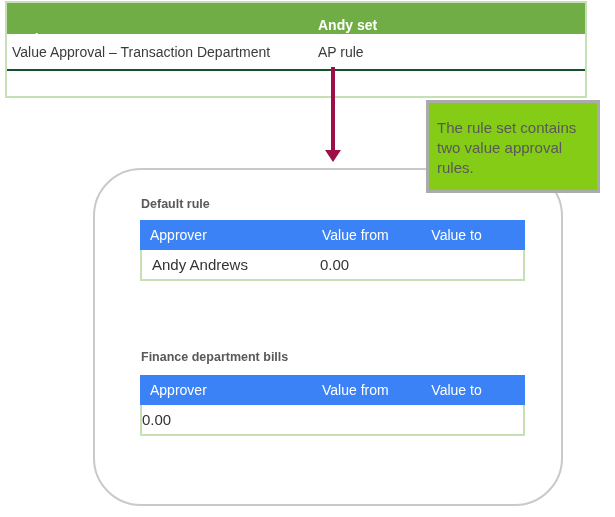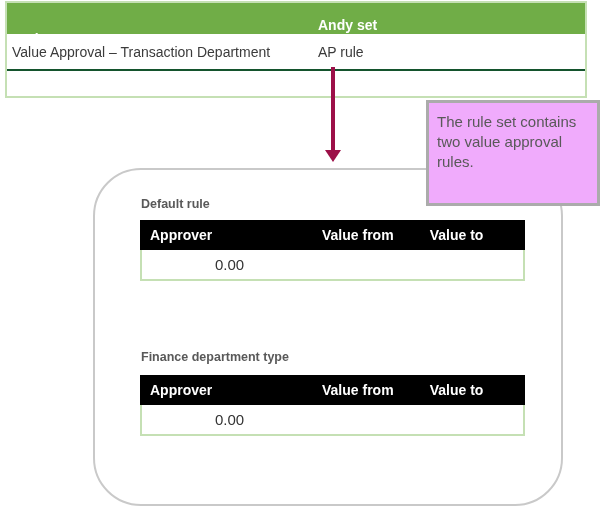--- a/index.html
+++ b/index.html
@@ -41,49 +41,49 @@
   }
 
   
   .rounded-box{
     position:absolute;left:93px;top:168px;width:470px;height:338px;
     border:2px solid #C9C9C9;border-radius:48px;background:#fff;z-index:1;
   }
 
   
   .callout{
-    position:absolute;left:426px;top:100px;width:174px;height:106px;
-    background:#f0abfc;border:3px solid #ABABAB;z-index:5;
-    padding:9px 4px 0 8px;font-size:15px;line-height:20px;color:#595959;
+    position:absolute;left:426px;top:100px;width:174px;height:93px;
+    background:#84cc16;border:3px solid #ABABAB;z-index:5;
+    padding:15px 4px 0 8px;font-size:15px;line-height:20px;color:#595959;
   }
 
   
   .rs-title{
     position:absolute;left:141px;font-size:12.5px;font-weight:bold;color:#595959;z-index:2;
   }
   .rs-title.t1{top:197px;}
   .rs-title.t2{top:350px;}
 
   .inner-table{position:absolute;left:140px;width:385px;z-index:2;}
   .inner-table.tbl1{top:220px;}
   .inner-table.tbl2{top:375px;}
   .it-header{
-    height:30px;background:#000000;display:grid;grid-template-columns:180px 90px 1fr;
-    align-items:center;color:#fff;font-weight:bold;font-size:14px;
+    height:30px;background:#3b82f6;display:grid;grid-template-columns:180px 90px 1fr;
+    align-items:center;color:#fff;font-weight:normal;font-size:14px;
   }
   .it-header .c1{padding-left:10px;}
   .it-header .c2{padding-left:2px;}
   .it-header .c3{text-align:center;padding-right:22px;}
   .it-body{
     height:31px;background:#fff;border:2px solid #C5E0B4;border-top:none;
     display:grid;grid-template-columns:178px 90px 1fr;align-items:center;
     font-size:15px;color:#333;
   }
   .it-body .c1{padding-left:10px;}
-  .it-body .c2{text-align:center;padding-right:3px;}
+  .it-body .c2{text-align:left;padding-right:3px;}
   .it-body .c3{text-align:right;padding-right:22px;}
 </style>
 </head>
 <body>
 
 <div class="canvas">
 
   <div class="top-table">
     <div class="tt-header">
       <div class="cell1">Rule type</div>
@@ -109,26 +109,27 @@
   </div>
 
   <div class="rs-title t1">Default rule</div>
   <div class="inner-table tbl1">
     <div class="it-header">
       <div class="c1">Approver</div>
       <div class="c2">Value from</div>
       <div class="c3">Value to</div>
     </div>
     <div class="it-body">
+      <div class="c1">Andy Andrews</div>
       <div class="c2">0.00</div>
       <div class="c3"></div>
     </div>
   </div>
 
-  <div class="rs-title t2">Finance department type</div>
+  <div class="rs-title t2">Finance department bills</div>
   <div class="inner-table tbl2">
     <div class="it-header">
       <div class="c1">Approver</div>
       <div class="c2">Value from</div>
       <div class="c3">Value to</div>
     </div>
     <div class="it-body">
       <div class="c2">0.00</div>
       <div class="c3"></div>
     </div>

